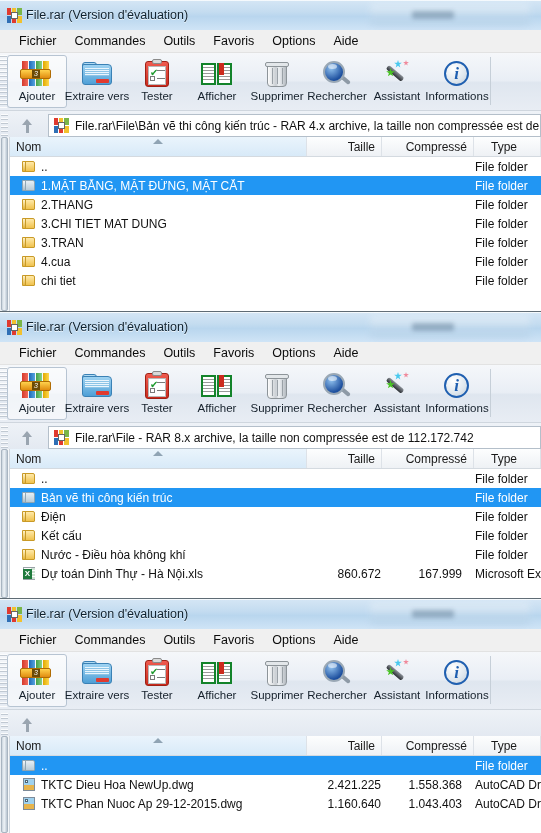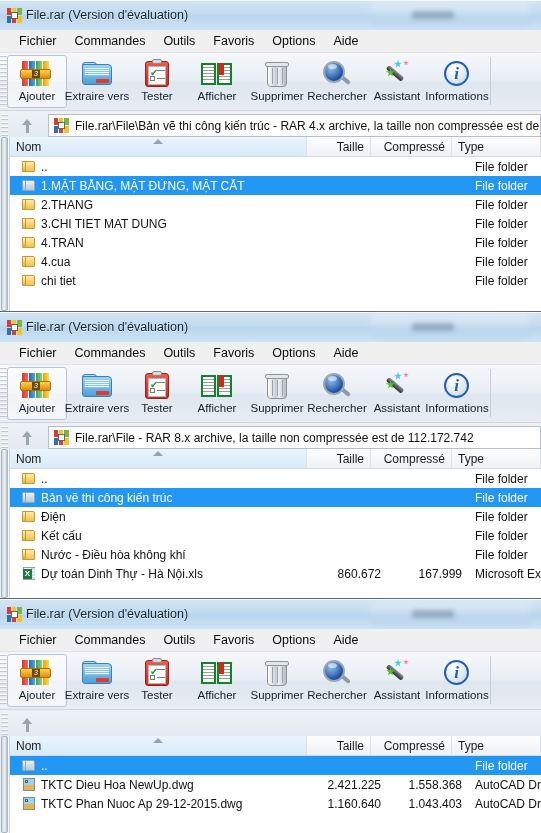--- a/index.html
+++ b/index.html
@@ -146,21 +146,21 @@
     display:flex;align-items:center;padding-left:5px;overflow:hidden;}
   .addr-text{font-size:12px;color:#111;margin-left:6px;white-space:nowrap;}
 
   
   .listwrap{position:absolute;left:0;right:0;top:0;bottom:0;background:#fff;display:flex;}
   .vscroll{width:9px;flex:none;background:linear-gradient(to right,#e9edf2,#f6f8fa);border-right:1px solid #cfd6de;position:relative;}
   .vscroll .thumb{position:absolute;left:1px;top:0;width:7px;height:100%;
     background:linear-gradient(to right,#cbd5de,#eef3f7 45%,#b9c5d1);border:1px solid #a9b5c1;box-sizing:border-box;border-radius:2px;}
   .listbody{flex:1;position:relative;overflow:hidden;background:#fff;}
 
-  .hdr{height:19px;display:flex;background:linear-gradient(to bottom,#fdfefe,#eef1f5);border-bottom:1px solid #d4dae0;}
+  .hdr{height:19px;display:flex;background:linear-gradient(to bottom,#fdfefe,#eef1f5);border-bottom:1px solid #d4dae0;gap:11px;}
   .hdr .cell{font-size:12px;color:#1a1a1a;display:flex;align-items:center;box-sizing:border-box;
     border-right:1px solid #dde2e8;padding:0 6px;white-space:nowrap;overflow:hidden;}
   .hdr .c-nom{width:297px;background:linear-gradient(to bottom,#eaf4fc,#d8eaf8);position:relative;}
   .hdr .c-nom .sortmark{position:absolute;left:143px;top:2px;width:0;height:0;
     border-left:5px solid transparent;border-right:5px solid transparent;border-bottom:5px solid #90a4b4;}
   .hdr .c-size{width:64px;justify-content:flex-end;}
   .hdr .c-comp{width:81px;justify-content:flex-end;}
   .hdr .c-type{flex:1;}
 
   .row{height:19px;display:flex;align-items:center;box-sizing:border-box;}
@@ -393,21 +393,21 @@
                   <div class="c c-size"></div>
                   <div class="c c-comp"></div>
                   <div class="c c-type">File folder</div>
                 </div>
                 <div class="row">
                   <div class="c c-nom">
                     <span class="fi folder">
                       <span class="bk"></span>
                       <span class="sp"></span>
                     </span>
-                    <span>4.TRAN</span>
+                    <span>3.TRAN</span>
                   </div>
                   <div class="c c-size"></div>
                   <div class="c c-comp"></div>
                   <div class="c c-type">File folder</div>
                 </div>
                 <div class="row">
                   <div class="c c-nom">
                     <span class="fi folder">
                       <span class="bk"></span>
                       <span class="sp"></span>

